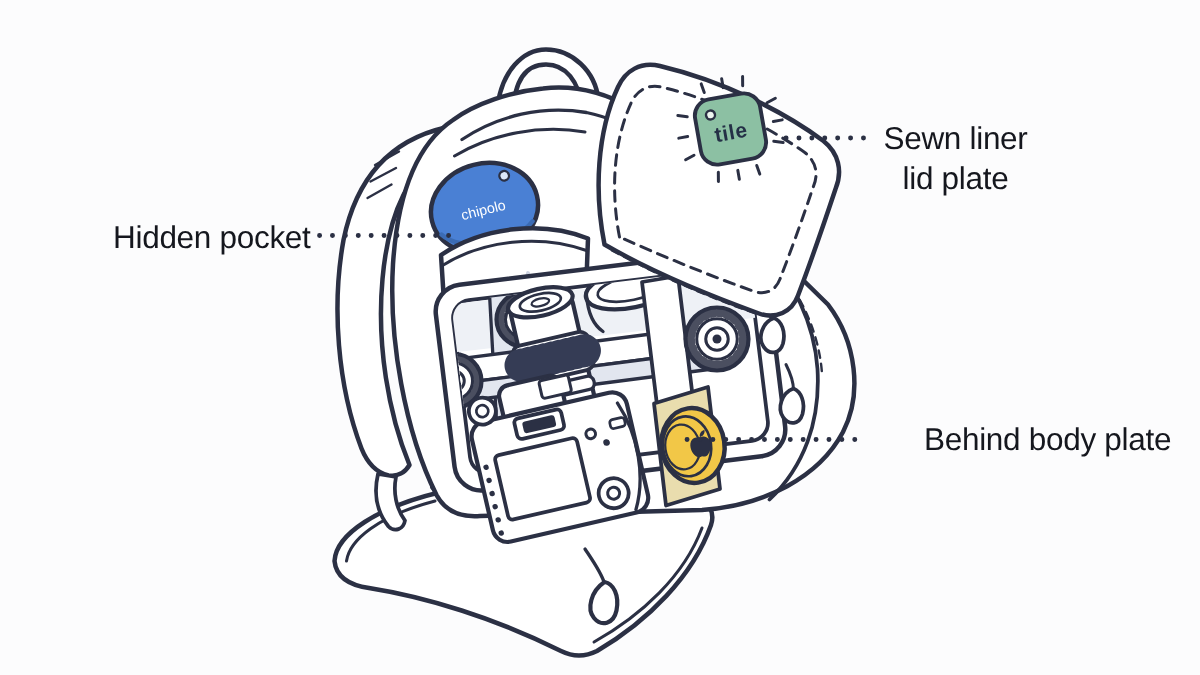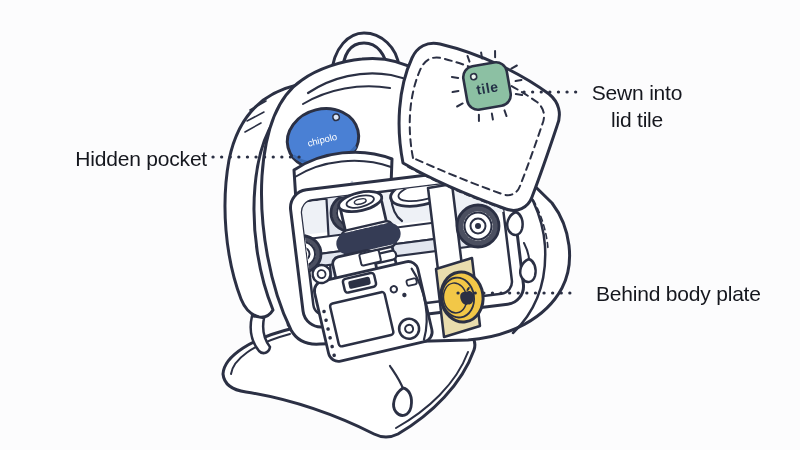--- a/index.html
+++ b/index.html
@@ -4,21 +4,21 @@
 <style>
   html,body{margin:0;padding:0;background:#fcfcfd;}
   #stage{position:relative;width:800px;height:450px;background:#fcfcfd;overflow:hidden;
          font-family:"Liberation Sans",sans-serif;}
   #stage svg{position:absolute;left:0;top:0;}
   svg *{stroke-linecap:round;stroke-linejoin:round;}
   .callout{position:absolute;font:400 21px/27px "Liberation Sans",sans-serif;
            color:#15171e;letter-spacing:-0.2px;white-space:nowrap;}
   #lbl-hidden{right:593px;top:145px;text-align:left;}
   #lbl-sewn{left:583px;top:79px;width:108px;text-align:center;white-space:normal;}
-  #lbl-behind{left:596px;top:280px;}
+  #lbl-behind{left:616px;top:280px;}
 </style>
 </head>
 <body>
 
 <div id="stage">
 
 <svg viewBox="0 0 800 450" width="800" height="450">
   <defs>
     <clipPath id="rimClip">
       <rect x="307" y="189" width="200" height="116" rx="12" transform="rotate(-7 407 247)"></rect>
@@ -190,17 +190,17 @@
 
   <g stroke="#2b3044" stroke-width="3.2" stroke-dasharray="0.1 8.5" fill="none">
     <path d="M 213,157 L 307,157"></path>
     <path d="M 524,92 L 578,92"></path>
     <path d="M 458,293 L 577,293"></path>
   </g>
 </svg>
 
   <div class="callout" id="lbl-hidden">Hidden pocket</div>
   <div class="callout" id="lbl-sewn">
-    <div>Sewn into</div>
-    <div>lid tile</div>
+    <div>Sewn liner</div>
+    <div>lid plate</div>
   </div>
   <div class="callout" id="lbl-behind">Behind body plate</div>
 </div>
 
 </body></html>

